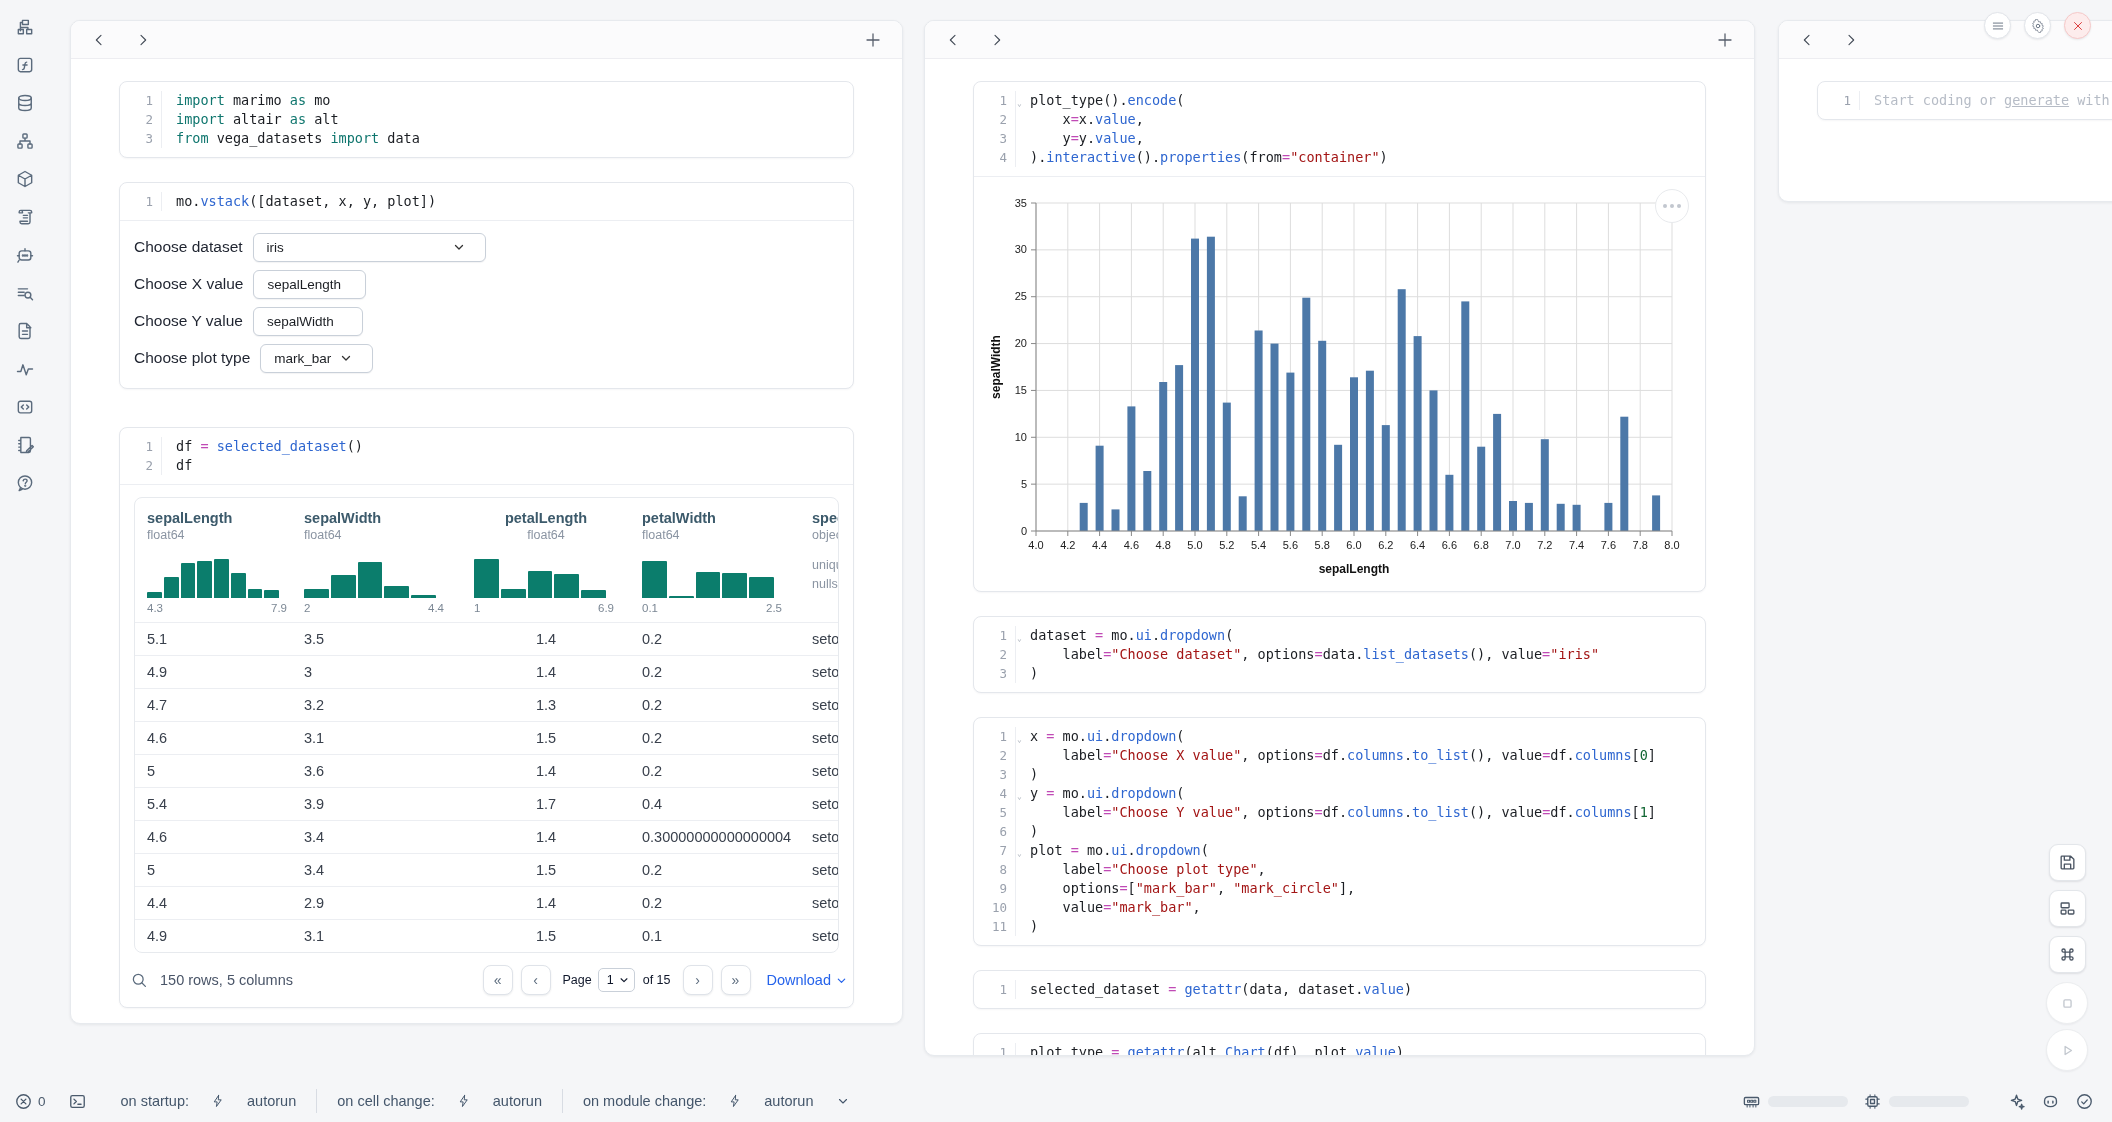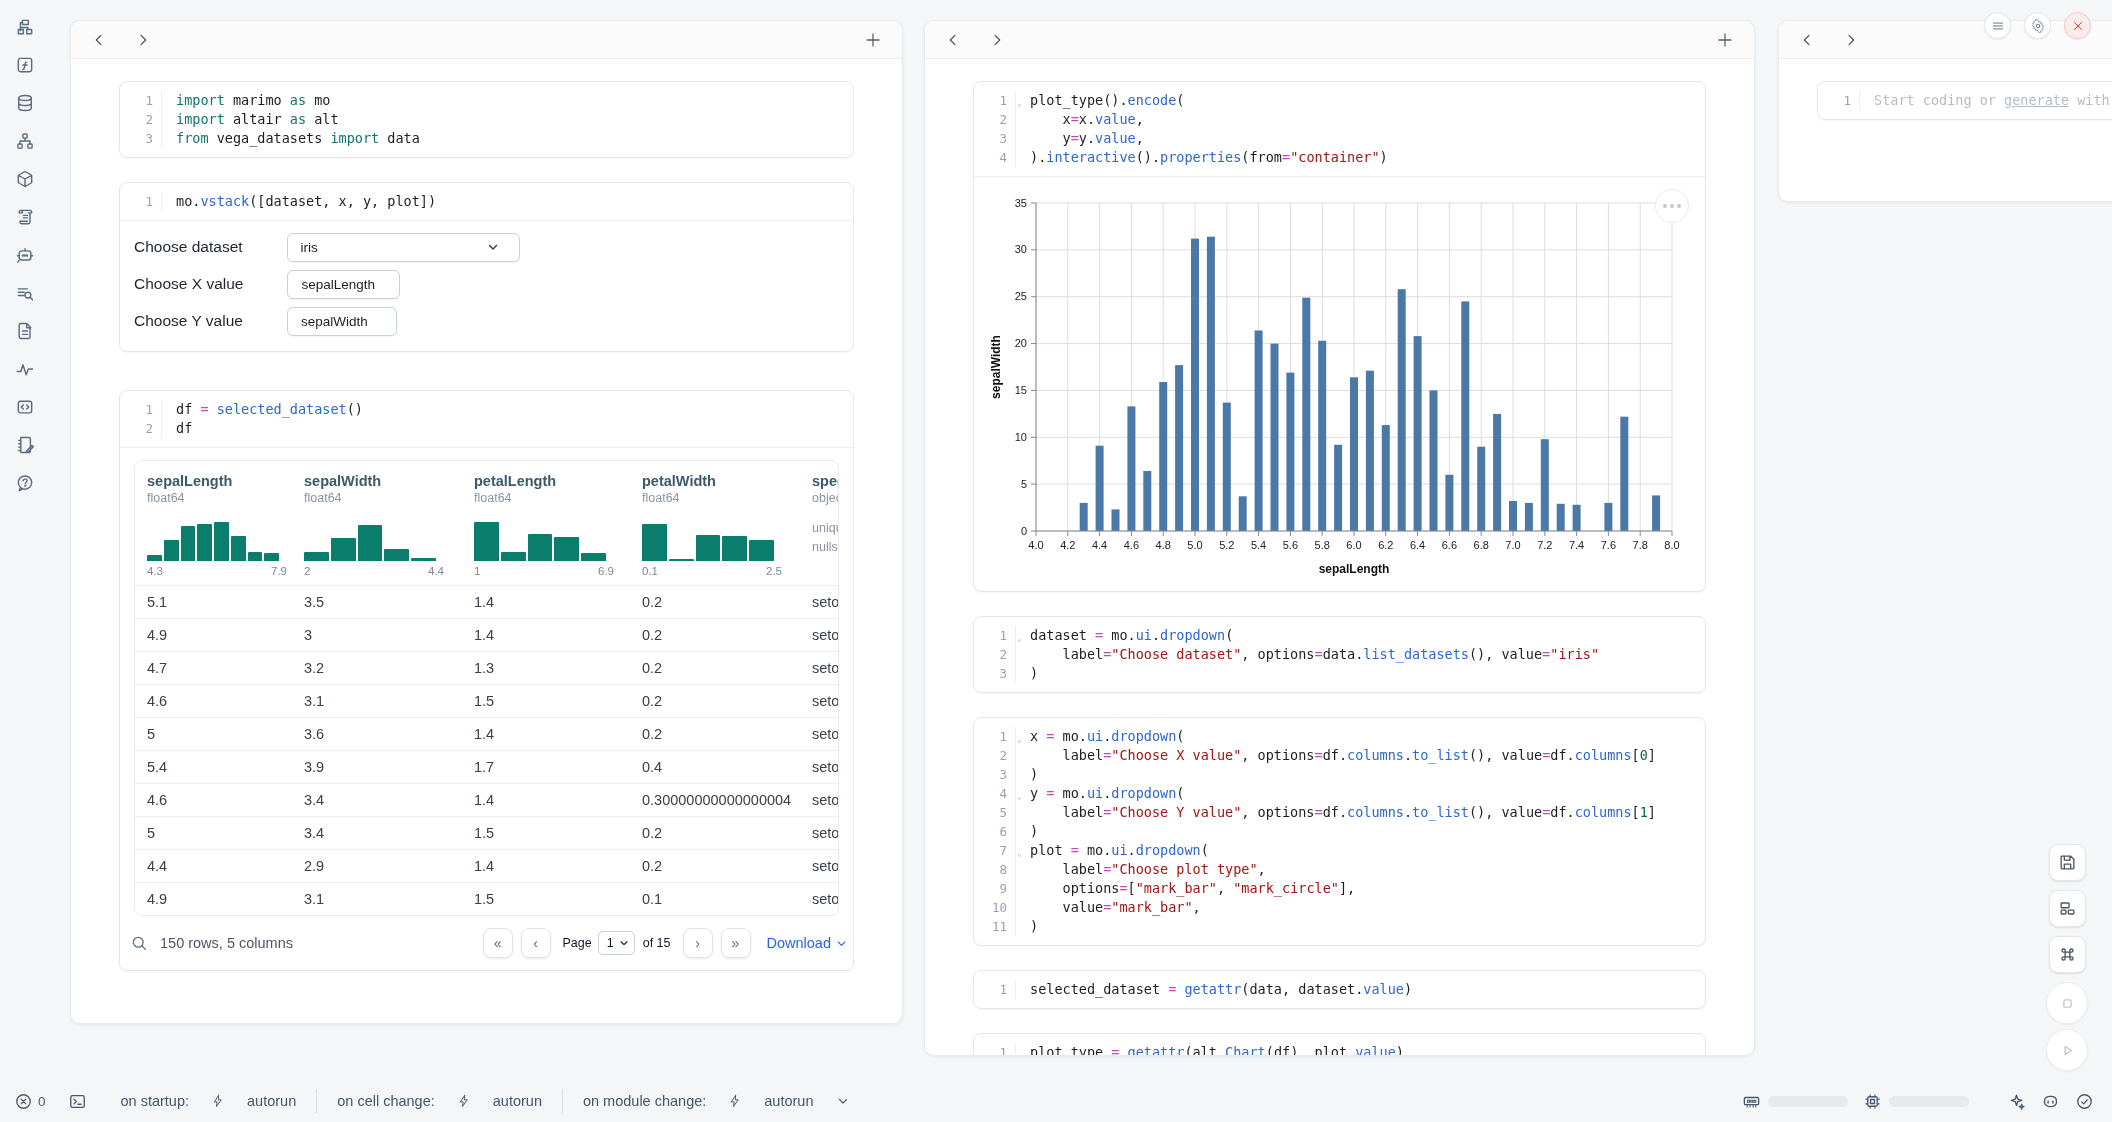--- a/index.html
+++ b/index.html
@@ -36,30 +36,30 @@
   .cline .src { padding-left:14px; white-space:pre; color:#1b1e23; }
   .t-kw { color:#0f766e; } .t-fn { color:#2e66d0; } .t-str { color:#a31515; } .t-op { color:#c04ab5; } .t-num { color:#116633; }
 
   .cell-divider { border-top:1px solid #eceef2; }
 
   
   .dd-out { padding:12px 14px 16px 14px; }
   .dd-row { display:flex; align-items:center; gap:10px; height:28px; margin-bottom:9px; }
   .dd-row:last-child { margin-bottom:0; }
   .dd-label { font-size:15.5px; color:#1f2430; }
-  .dd-select { height:29px; border:1px solid #c9d0d9; border-radius:6px; background:#fff; box-shadow:0 1px 1px rgba(16,24,40,.05); display:flex; align-items:center; justify-content:space-between; padding:0 20px 0 13px; font-size:13.5px; color:#1b1e23; cursor:pointer;margin-left:34px; }
+  .dd-select { height:29px; border:1px solid #c9d0d9; border-radius:6px; background:#fff; box-shadow:0 1px 1px rgba(16,24,40,.05); display:flex; align-items:center; justify-content:space-between; padding:0 20px 0 13px; font-size:13.5px; color:#1b1e23; cursor:pointer; }
   .dd-select .chv { width:12px; height:12px; color:#333; margin-left:8px; }
 
   
   .table-wrap { padding:12px 14px 0 14px; }
   .dtable { border:1px solid #e7eaee; border-radius:8px; overflow:hidden; }
   .trow { display:flex; border-top:1px solid #eceef2; }
   .trow:first-child { border-top:none; }
   .tcell { padding:8px 12px; font-size:14.5px; color:#39404c; overflow:hidden; white-space:nowrap; }
-  .c0{width:157px;flex:0 0 157px;} .c1{width:170px;flex:0 0 170px;} .c2{width:168px;flex:0 0 168px;} .c3{width:170px;flex:0 0 170px;} .c4{flex:1;min-width:0;}
+  .c0{width:157px;flex:0 0 157px;} .c1{width:170px;flex:0 0 170px;} .c2{width:168px;flex:0 0 168px;text-align:center;} .c3{width:170px;flex:0 0 170px;} .c4{flex:1;min-width:0;}
   .thead .tcell { padding-top:12px; padding-bottom:8px; }
   .col-name { font-weight:bold; font-size:14.5px; color:#3c5a6b; }
   .col-type { font-size:12.5px; color:#8a94a2; margin-top:2px; }
   .hist { display:flex; align-items:flex-end; gap:2px; height:44px; margin-top:12px; width:132px; }
   .hist .hbar { flex:1; background:#0b7d6c; border-radius:1px 1px 0 0; }
   .hist-range { display:flex; justify-content:space-between; width:140px; font-size:11.5px; color:#7b8794; margin-top:4px; }
   .col-meta { font-size:12.5px; color:#8a94a2; margin-top:14px; line-height:19px; }
 
   .tfooter { display:flex; align-items:center; height:54px; padding:0 6px 0 10px; }
   .tfooter .searchic { width:18px; height:18px; color:#5b6b7d; cursor:pointer; }
@@ -249,20 +249,29 @@
               <span>sepalLength</span>
               <svg class="ic chv" viewBox="0 0 24 24">
                 <path d="M5 9l7 7 7-7" stroke-width="2.6"></path>
               </svg>
             </div>
           </div>
           <div class="dd-row">
             <span class="dd-label">Choose Y value</span>
             <div class="dd-select" style="width: 110px;">
               <span>sepalWidth</span>
+              <svg class="ic chv" viewBox="0 0 24 24">
+                <path d="M5 9l7 7 7-7" stroke-width="2.6"></path>
+              </svg>
+            </div>
+          </div>
+          <div class="dd-row">
+            <span class="dd-label">Choose plot type</span>
+            <div class="dd-select" style="width: 113px;">
+              <span>mark_bar</span>
               <svg class="ic chv" viewBox="0 0 24 24">
                 <path d="M5 9l7 7 7-7" stroke-width="2.6"></path>
               </svg>
             </div>
           </div>
         </div>
       </div>
     <div class="cell" id="cell-df" style="margin-bottom:0;">
         <div class="codelines">
           <div class="cline">

